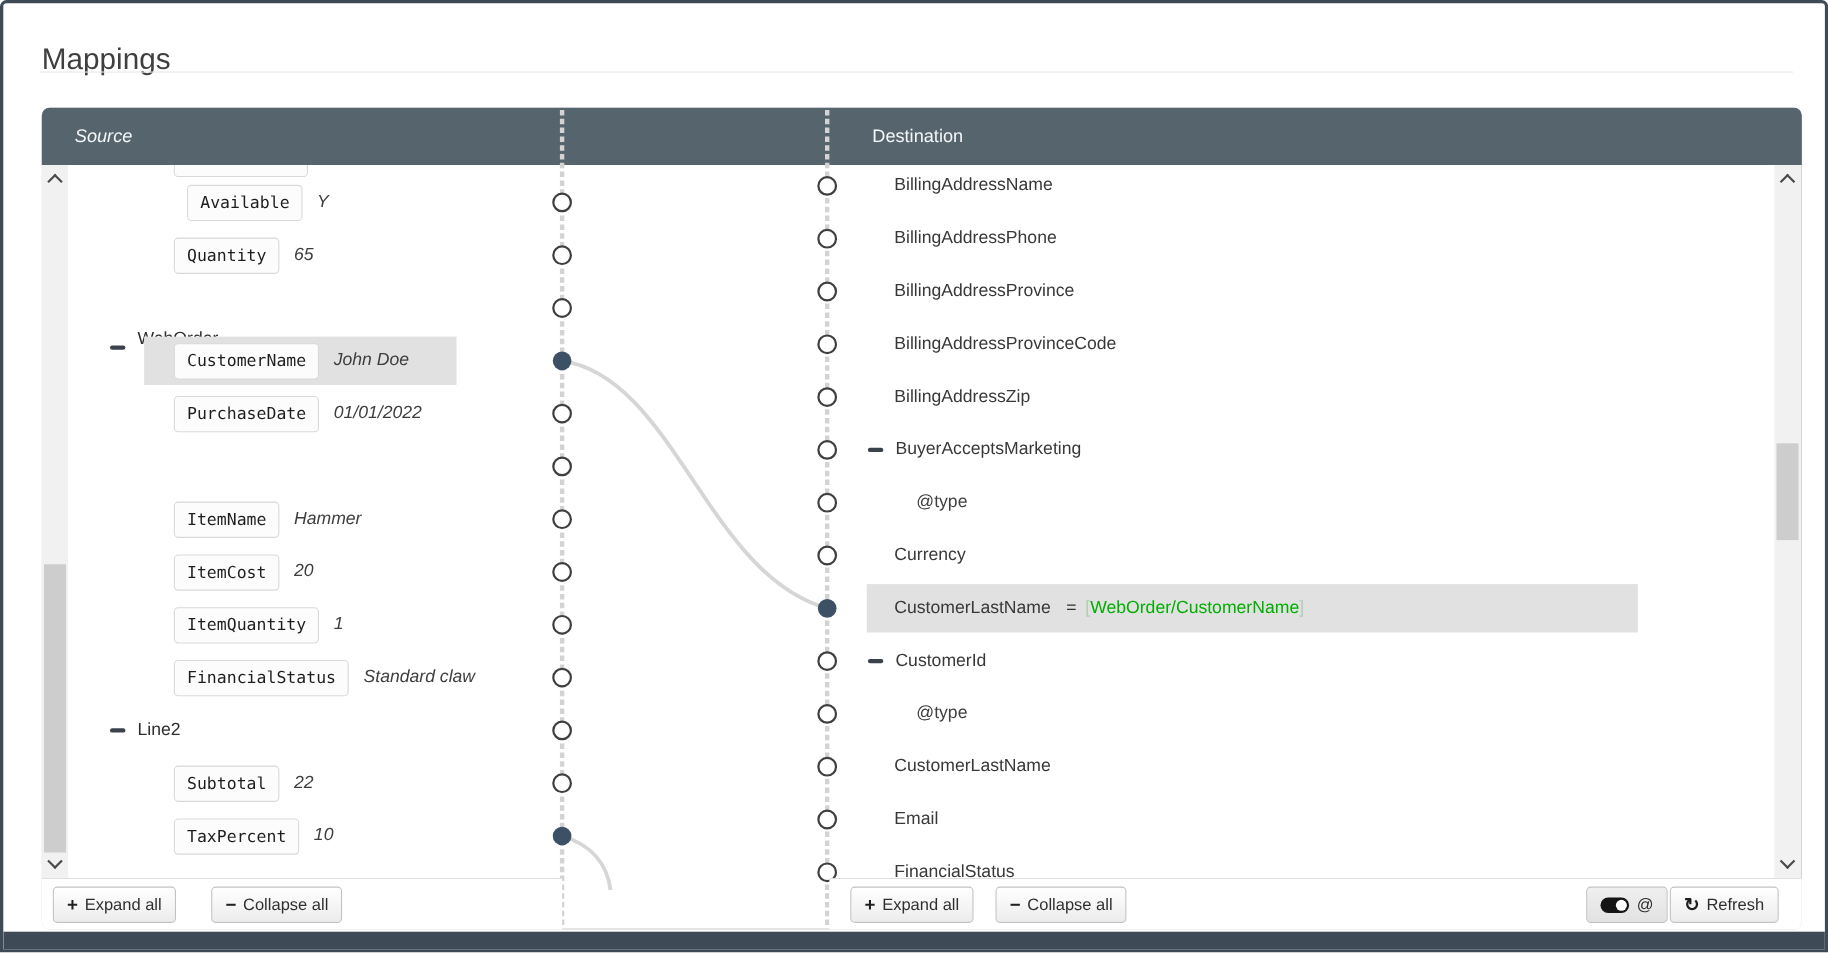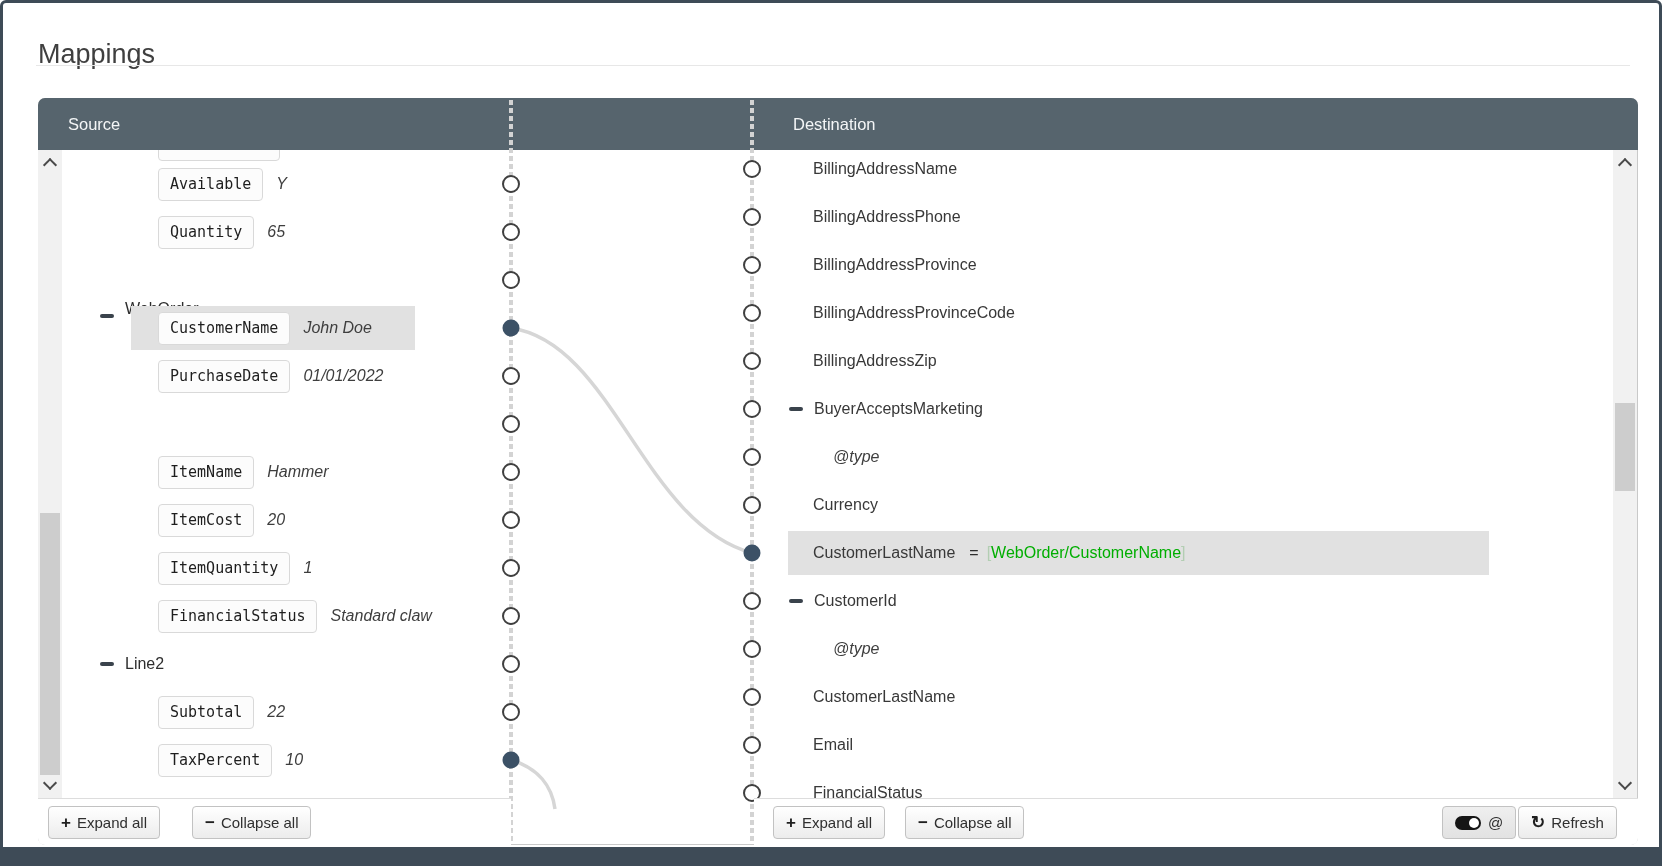--- a/index.html
+++ b/index.html
@@ -12,35 +12,35 @@
   
   .page-title{position:absolute;left:35px;top:18px;font-size:27px;font-weight:400;color:#3F3F3F;}
   .title-rule{position:absolute;left:33px;top:62px;width:1594px;height:1px;background:#E7E7E7;}
   .bottom-bar{position:absolute;left:0;bottom:0;width:100%;height:16px;background:#3E4B57;}
   
   .widget{position:absolute;left:35px;top:95px;width:1600px;height:747px;
     border:1px solid #C9C9C9;border-radius:7px;box-sizing:border-box;background:#fff;}
   .map-header{position:absolute;left:35px;top:95px;width:1600px;height:52px;background:#56646D;
     border-radius:7px 7px 0 0;box-sizing:border-box;}
   .map-header .hdr-label{position:absolute;top:0;height:52px;line-height:52px;color:#F4F6F7;font-size:16.5px;}
-  .hdr-source{left:30px;}
+  .hdr-source{left:30px;font-style:italic;}
   .hdr-dest{left:755px;text-align:right;}
   
   .content{position:absolute;top:147px;height:648px;overflow:hidden;background:#fff;}
   #src-content{left:35px;width:473px;}
   #dst-content{left:751px;width:859px;}
   .tree-row{position:absolute;left:0;right:0;height:44px;display:flex;align-items:center;}
   .row-hl{position:absolute;top:0;height:44px;background:#E1E1E1;}
   .field-box{position:relative;display:inline-block;background:#FCFCFC;border:1px solid #D9D9D9;border-radius:4px;
     font-family:"DejaVu Sans Mono",monospace;font-size:15px;color:#1E1E1E;padding:8px 11px;line-height:1;}
   .field-value{position:relative;margin-left:13px;font-style:italic;font-size:16px;color:#3E3E3E;}
   .minus-toggle{display:inline-block;width:14px;height:4px;background:#3A434C;border-radius:2px;}
   .node-label{font-size:16px;color:#2E2E2E;margin-left:11px;}
   .dst-label{position:relative;font-size:16px;color:#383838;}
-  .dst-attr{font-style:italic;color:#3F3F3F;text-align:center;}
+  .dst-attr{color:#3F3F3F;text-align:center;}
   .map-eq{position:relative;margin-left:14px;font-size:16px;color:#2E2E2E;}
   .map-bracket{position:relative;font-size:16px;color:#B3CEB3;}
   .map-expr{position:relative;font-size:16px;color:#00AE00;}
   .partial-box{position:absolute;left:120px;top:-20px;width:122px;height:31px;background:#FCFCFC;
     border:1px solid #D9D9D9;border-radius:4px;box-sizing:border-box;}
   
   .vscroll{position:absolute;top:147px;width:24px;height:648px;background:#F1F1F1;}
   #src-scroll{left:35px;}
   #dst-scroll{left:1610px;}
   .scroll-thumb{position:absolute;left:2px;width:20px;background:#CDCDCD;}
@@ -71,21 +71,21 @@
 
   <div class="widget"></div>
 
   <div class="map-header">
     <span class="hdr-label hdr-source">Source</span>
     <span class="hdr-label hdr-dest">Destination</span>
   </div>
 
   <div id="src-content" class="content">
       <div class="partial-box"></div>
-      <div class="tree-row" style="top: 12px;">
+      <div class="tree-row" style="top: 12px; padding-left: 12px;">
         <span style="width: 120px; display: inline-block;"></span>
         <span class="field-box">Available</span>
         <span class="field-value">Y</span>
       </div>
       <div class="tree-row" style="top: 60px;">
         <span style="width: 120px; display: inline-block;"></span>
         <span class="field-box">Quantity</span>
         <span class="field-value">65</span>
       </div>
       <div class="tree-row" style="top: 124px; align-items: flex-end;">

